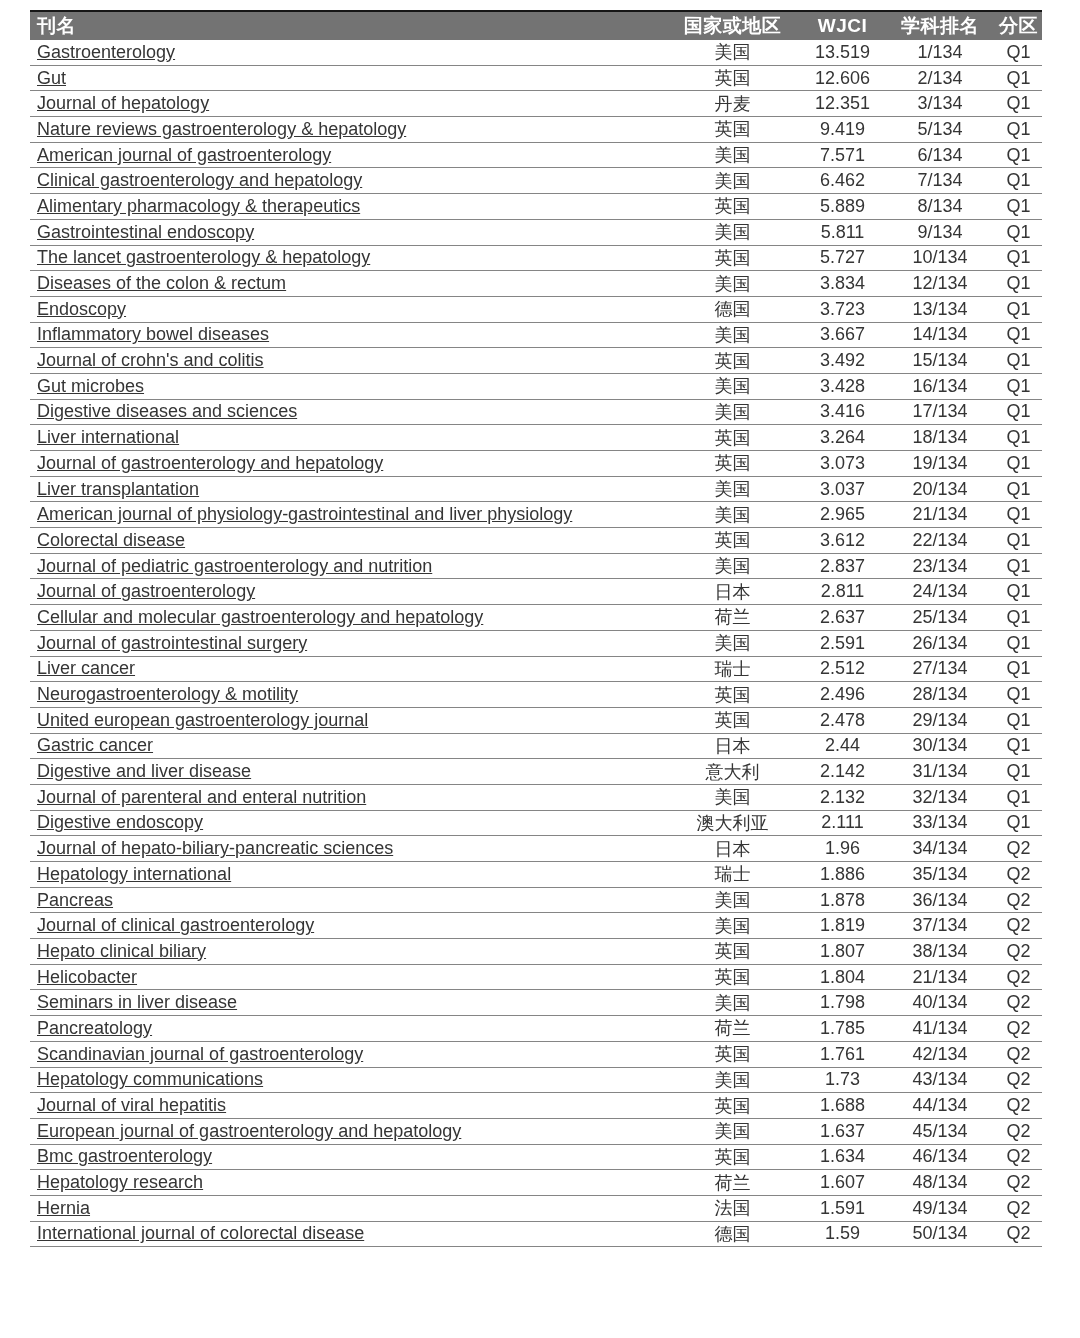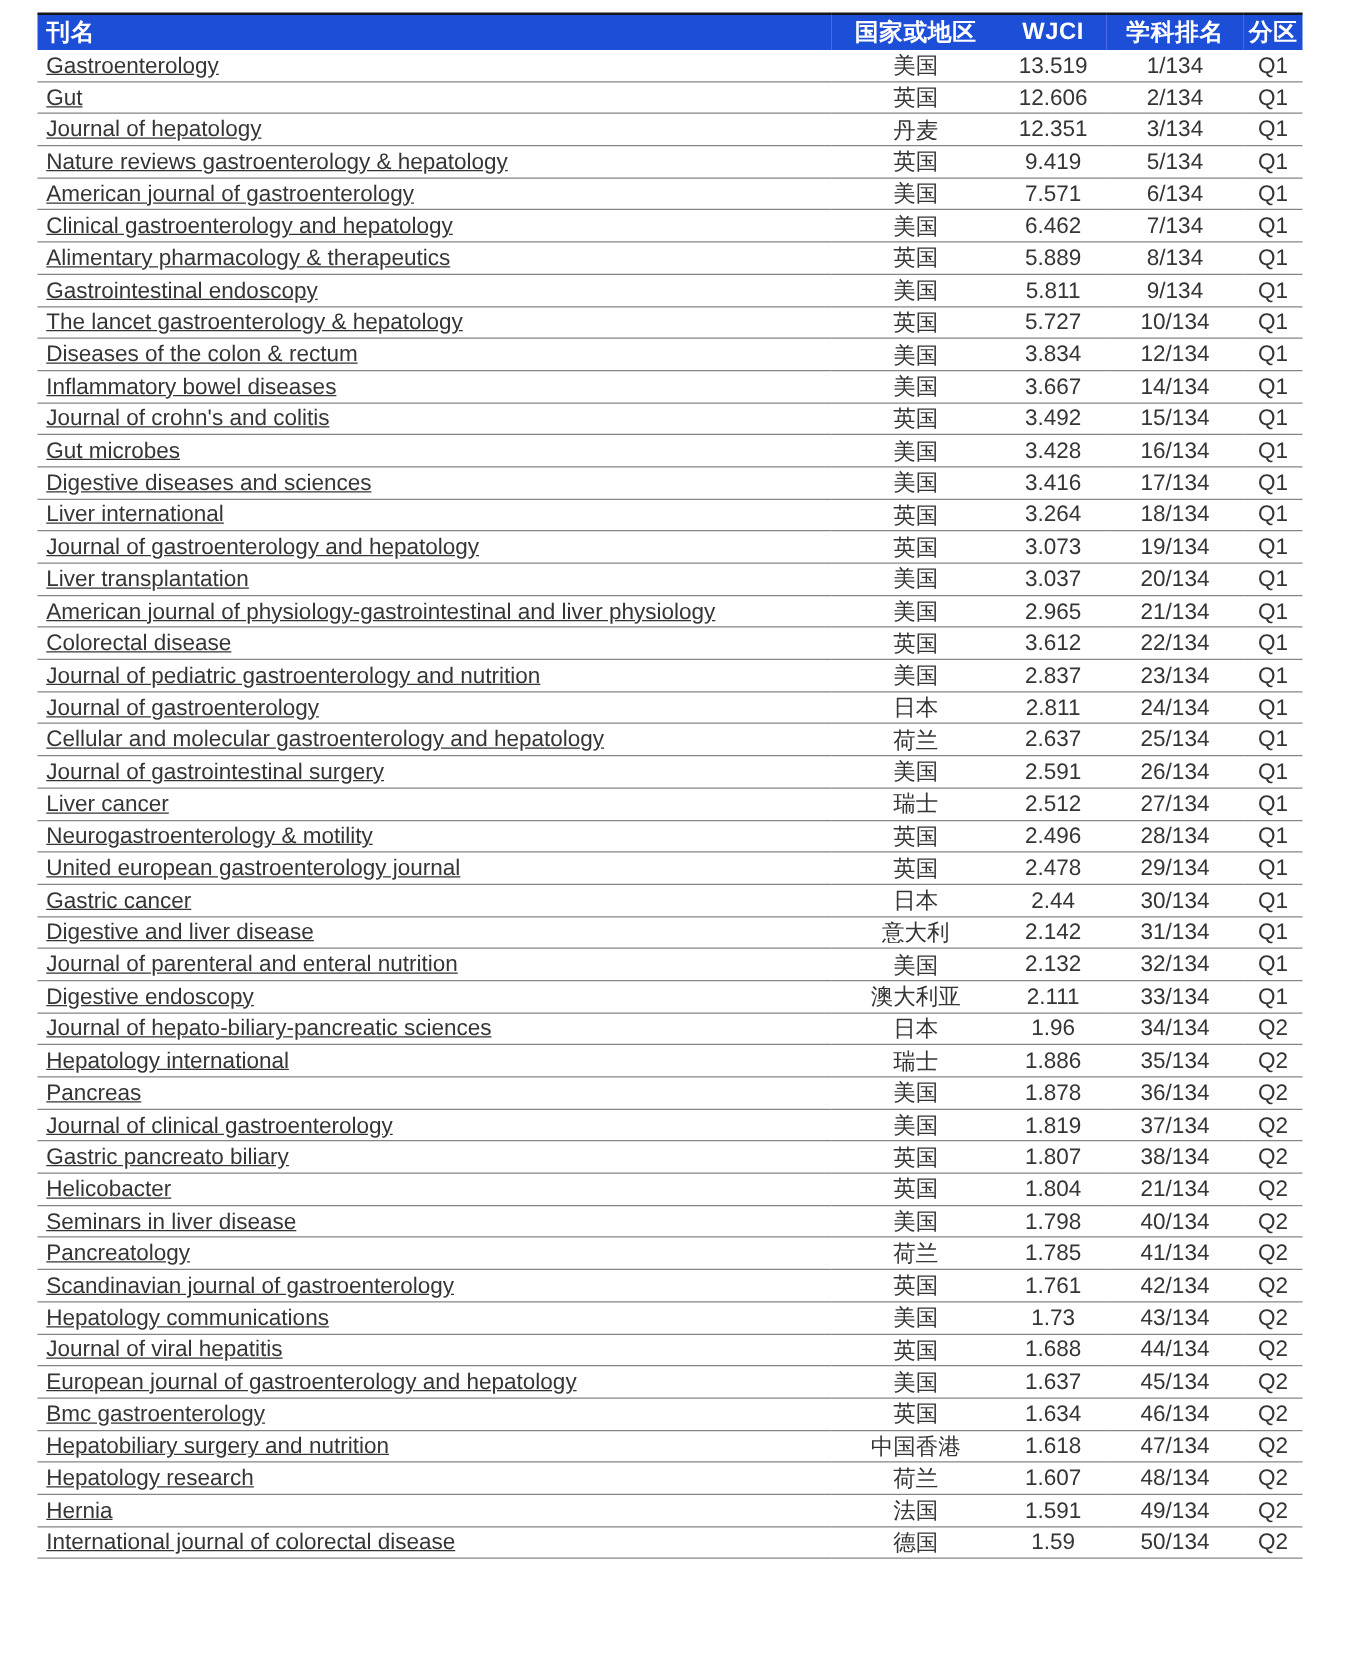--- a/index.html
+++ b/index.html
@@ -14,21 +14,21 @@
     table-layout:fixed;
     width:1012px;
     margin:10px 0 0 30px;
   }
   col.c-name{width:635px;}
   col.c-country{width:135px;}
   col.c-wjci{width:85px;}
   col.c-rank{width:110px;}
   col.c-quartile{width:47px;}
   thead th{
-    background:#1d4ed8;
+    background:#737373;
     color:#ffffff;
     font-size:19px;
     font-weight:bold;
     height:28px;
     padding:0;
     text-align:center;
     vertical-align:middle;
     border-top:2px solid #161616;
     letter-spacing:0.5px;
   }
@@ -138,20 +138,27 @@
         <td>Q1</td>
       </tr>
       <tr>
         <td>Diseases of the colon &amp; rectum</td>
         <td>美国</td>
         <td>3.834</td>
         <td>12/134</td>
         <td>Q1</td>
       </tr>
       <tr>
+        <td>Endoscopy</td>
+        <td>德国</td>
+        <td>3.723</td>
+        <td>13/134</td>
+        <td>Q1</td>
+      </tr>
+      <tr>
         <td>Inflammatory bowel diseases</td>
         <td>美国</td>
         <td>3.667</td>
         <td>14/134</td>
         <td>Q1</td>
       </tr>
       <tr>
         <td>Journal of crohn's and colitis</td>
         <td>英国</td>
         <td>3.492</td>
@@ -306,21 +313,21 @@
         <td>Q2</td>
       </tr>
       <tr>
         <td>Journal of clinical gastroenterology</td>
         <td>美国</td>
         <td>1.819</td>
         <td>37/134</td>
         <td>Q2</td>
       </tr>
       <tr>
-        <td>Gastric pancreato biliary</td>
+        <td>Hepato clinical biliary</td>
         <td>英国</td>
         <td>1.807</td>
         <td>38/134</td>
         <td>Q2</td>
       </tr>
       <tr>
         <td>Helicobacter</td>
         <td>英国</td>
         <td>1.804</td>
         <td>21/134</td>
@@ -369,27 +376,20 @@
         <td>Q2</td>
       </tr>
       <tr>
         <td>Bmc gastroenterology</td>
         <td>英国</td>
         <td>1.634</td>
         <td>46/134</td>
         <td>Q2</td>
       </tr>
       <tr>
-        <td>Hepatobiliary surgery and nutrition</td>
-        <td>中国香港</td>
-        <td>1.618</td>
-        <td>47/134</td>
-        <td>Q2</td>
-      </tr>
-      <tr>
         <td>Hepatology research</td>
         <td>荷兰</td>
         <td>1.607</td>
         <td>48/134</td>
         <td>Q2</td>
       </tr>
       <tr>
         <td>Hernia</td>
         <td>法国</td>
         <td>1.591</td>

